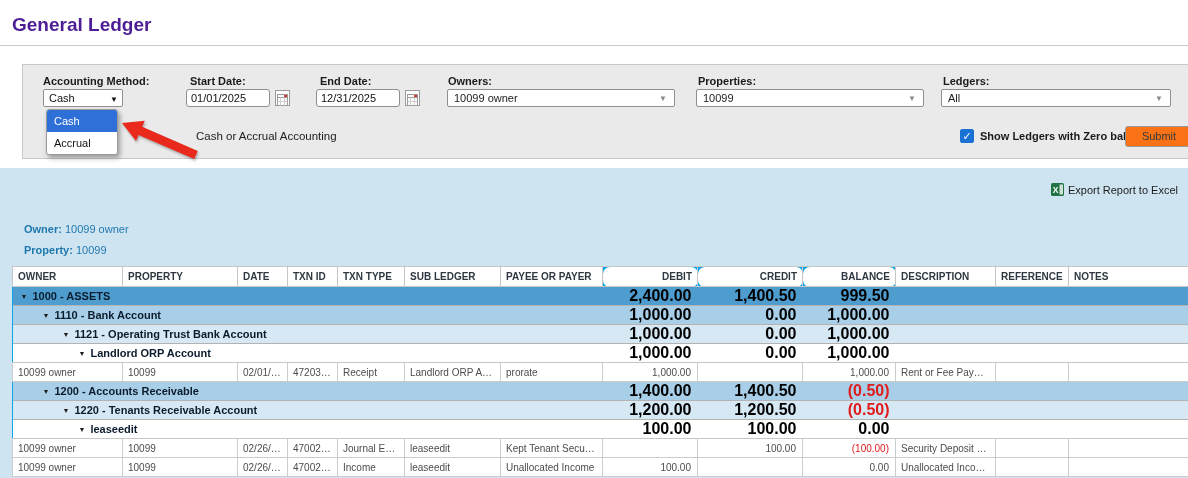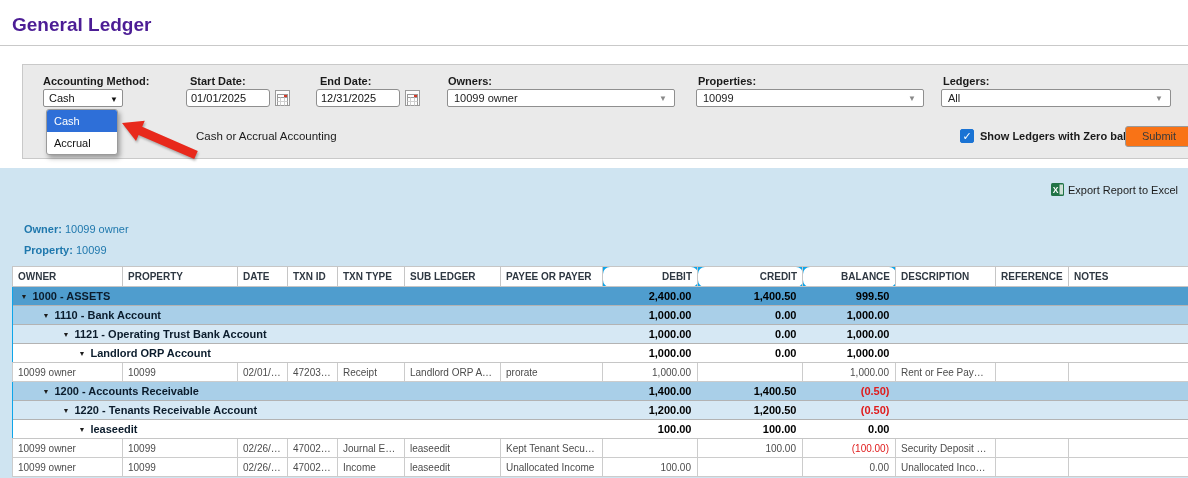--- a/index.html
+++ b/index.html
@@ -51,21 +51,21 @@
 
   
   table.gl { position:absolute; left:12px; top:98px; width:1188px; border-collapse:collapse; table-layout:fixed; background:#0ea5e9; }
   table.gl th { background:#fff; border:1px solid #c6c6c6; font-size:10px; font-weight:bold; color:#2f3842; text-align:left; padding:4px 5px; white-space:nowrap; overflow:hidden; }
   table.gl th.num { text-align:right;border-radius:7px; }
   table.gl td { font-size:10px; white-space:nowrap; overflow:hidden; text-overflow:ellipsis; }
   tr.detail td { border:1px solid #cccccc; background:#fff; color:#4c4c4c; padding:3px 5px; height:19px; }
   tr.detail td.num { text-align:right; padding-right:6px; }
   tr.group td { border:none; border-bottom:1px solid #b3b3b3; height:19px; }
   tr.group .glabel { font-size:11px; font-weight:bold; color:#0b1c2c; padding:3px 4px; }
-  tr.group .num { font-size:11px; font-weight:bold; color:#000; text-align:right; padding-right:6px; }
+  tr.group .num { font-size:16px; font-weight:bold; color:#000; text-align:right; padding-right:6px; }
   tr.g1 td { background:#4f9dce; }
   tr.g2 td { background:#a9cfe8; }
   tr.g3 td { background:#d6e8f4; }
   tr.g4 td { background:#ffffff; border-bottom:1px solid #c6c6c6; }
   tr.g1 .glabel { padding-left:8px; }
   tr.g2 .glabel { padding-left:30px; }
   tr.g3 .glabel { padding-left:50px; }
   tr.g4 .glabel { padding-left:66px; }
   .tri { display:inline-block; font-size:7px; margin-right:5px; vertical-align:1px; color:#1c1c1c; cursor:pointer; }
   .neg { color:#e01b1b !important; }

